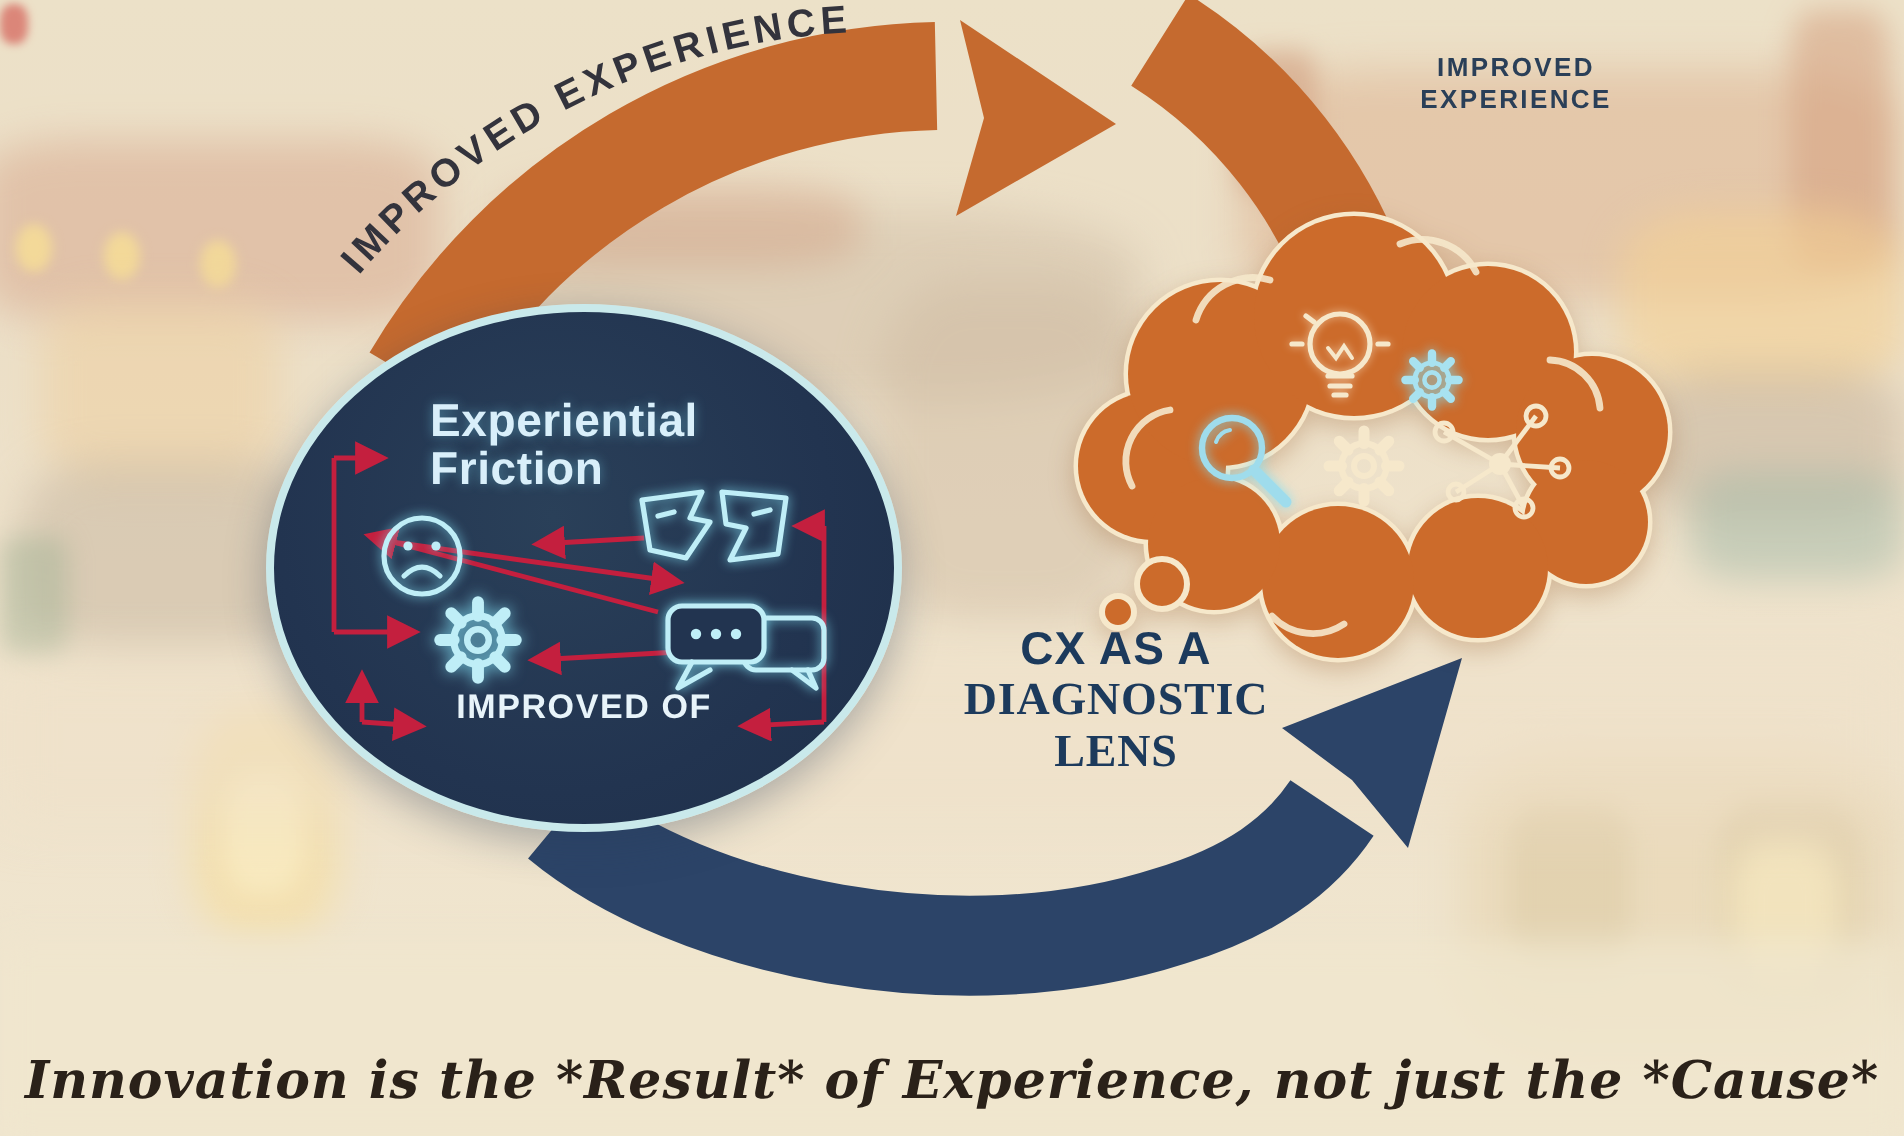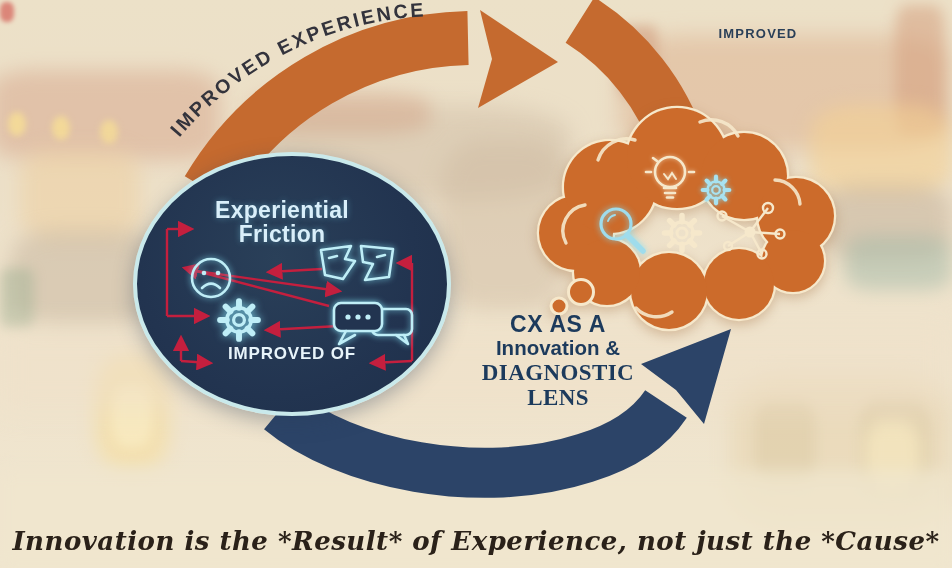--- a/index.html
+++ b/index.html
@@ -20,21 +20,20 @@
     position:absolute;left:133px;top:152px;width:318px;height:264px;border-radius:50%;
     background:radial-gradient(circle at 45% 40%, #2a4059 0%, #223450 60%, #1e2f49 100%);
     border:4px solid #c9e9eb;
     box-shadow:0 6px 20px rgba(40,60,90,.35);
   }
   .friction-circle svg{position:absolute;inset:0;}
   .friction-title{
     position:absolute;left:78px;top:42px;color:#d9effa;font-weight:700;
     font-size:23px;line-height:1.06;letter-spacing:.3px;
     text-shadow:0 0 6px rgba(120,210,235,.45);
-    text-align:center;
   }
   .friction-title span{display:block;}
   .friction-footer{
     position:absolute;left:0;right:0;top:188px;text-align:center;color:#e8f4fa;
     font-weight:700;font-size:17px;line-height:1.16;letter-spacing:.8px;
   }
   .friction-footer span{display:block;}
 
   
   .label-top-right{
@@ -239,23 +238,23 @@
       <span>Experiential</span>
       <span>Friction</span>
     </div>
     <div class="friction-footer">
       <span>IMPROVED OF</span>
     </div>
   </div>
 
   <div class="label-top-right">
     <span>IMPROVED</span>
+    <span>EXPERIENCE</span>
   </div>
 
   <div class="label-cx">
     <span class="l1">CX AS A</span>
-    <span class="l2">Innovation &amp;</span>
     <span class="l3">DIAGNOSTIC LENS</span>
   </div>
 
   <div class="caption">Innovation is the *Result* of Experience, not just the *Cause*</div>
 
 </div>
 
 </body></html>

